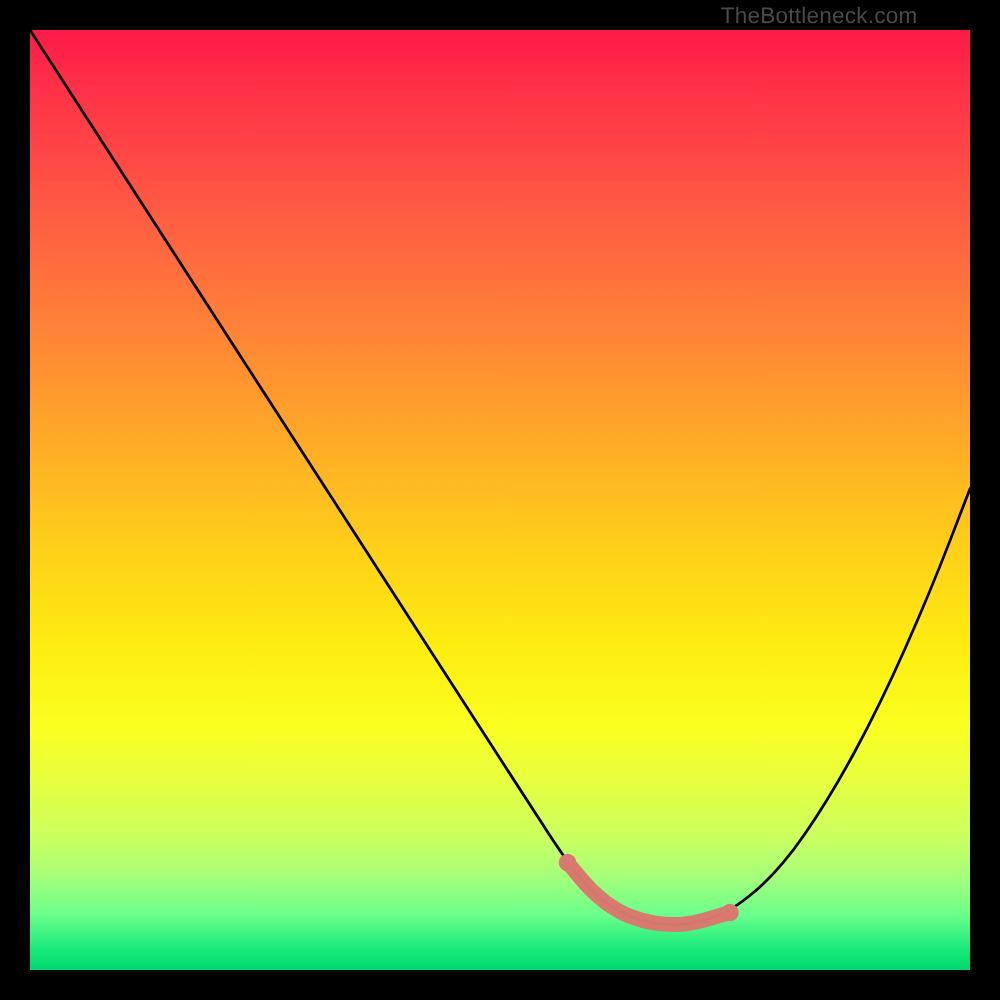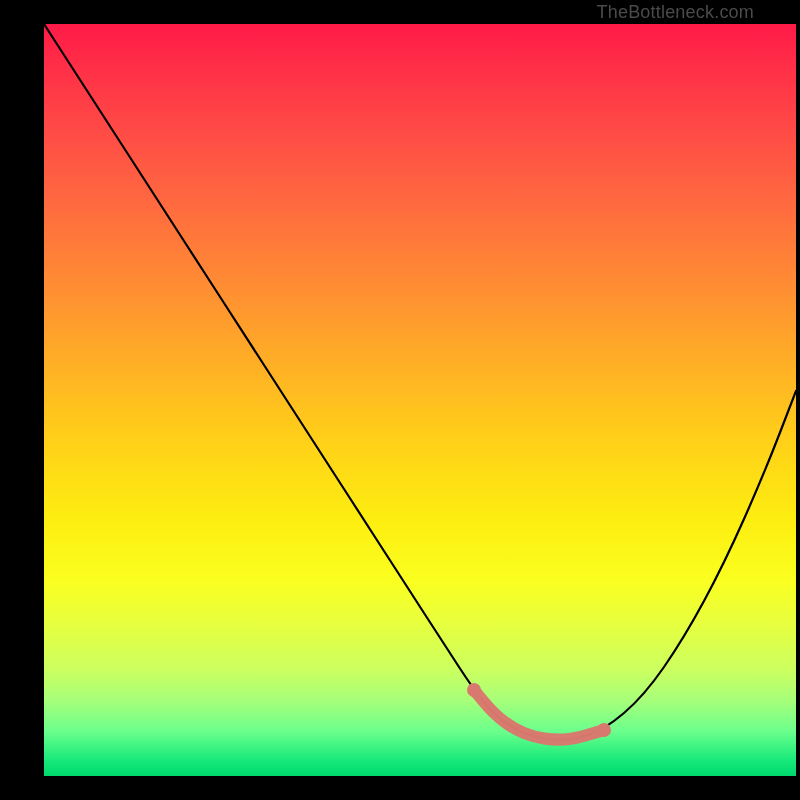--- a/index.html
+++ b/index.html
@@ -9,21 +9,20 @@
     height: 800px;
     background: #000;
     overflow: hidden;
     font-family: Arial, Helvetica, sans-serif;
   }
   .frame {
     position: relative;
     width: 740px;
     height: 800px;
     background: #000;
-    margin-left: 20px;
   }
   .plot-area {
     position: absolute;
     left: 24px;
     top: 24px;
     width: 752px;
     height: 752px;
     
     background: linear-gradient(to bottom,
       #ff1a47 0%,

